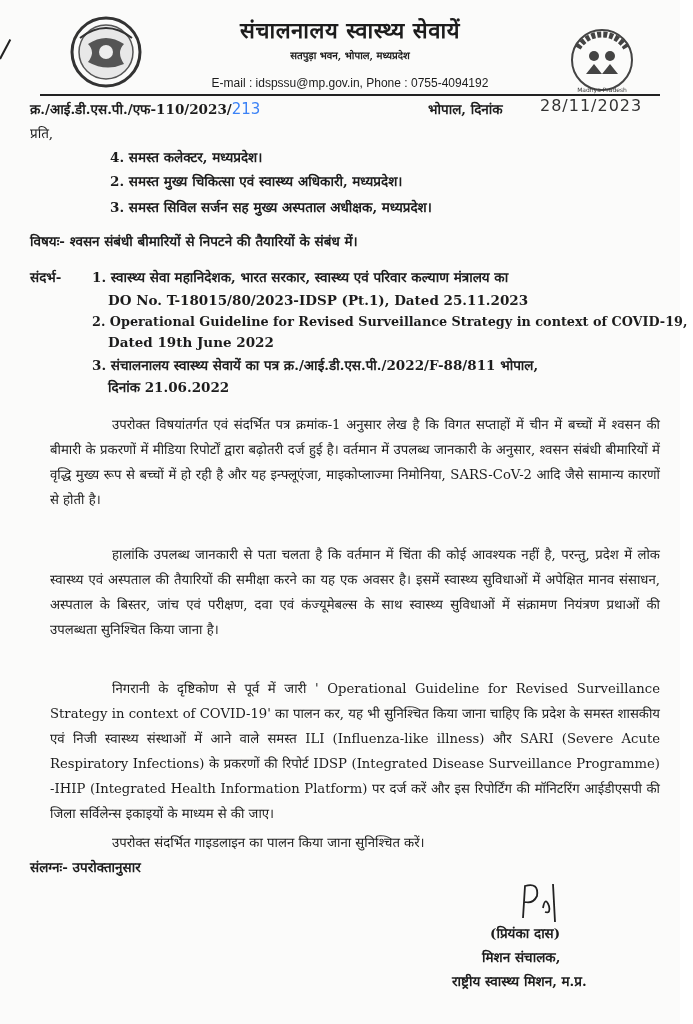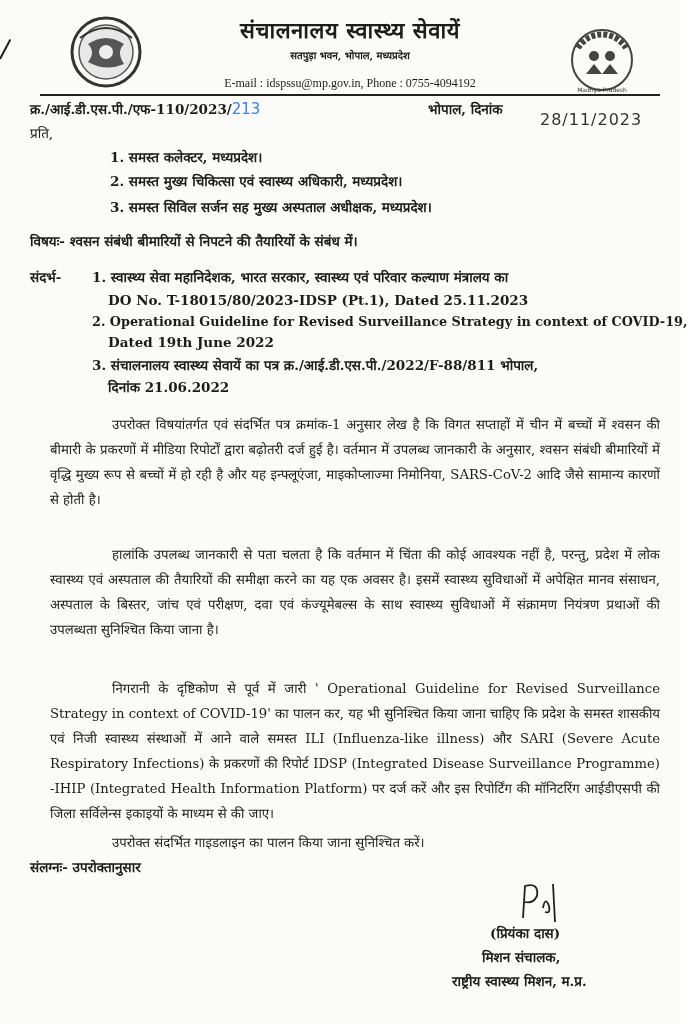--- a/index.html
+++ b/index.html
@@ -10,28 +10,28 @@
     color: #1c1c1c;
     position: relative;
   }
   .page { position: absolute; left: 0; top: 0; width: 680px; height: 1024px; background: #fbfbfa; }
   .corner-line { position: absolute; left: 0; top: 16px; width: 22px; height: 2px; background:#222; transform: rotate(-62deg); transform-origin: left; top: 58px; }
   .logo-left { position: absolute; left: 66px; top: 14px; width: 80px; height: 76px; }
   .logo-right { position: absolute; left: 560px; top: 18px; width: 84px; height: 84px; }
   .hdr { position: absolute; left: 150px; width: 400px; text-align: center; }
   .hdr-title { top: 14px; font-size: 22px; font-weight: bold; letter-spacing: 0.5px; }
   .hdr-addr { top: 48px; font-size: 10px; font-weight: bold; }
-  .hdr-contact { top: 76px; font-size: 12.5px; font-family: Liberation Serif, serif; font-size: 12px;}
+  .hdr-contact { top: 76px; font-size: 12.5px; font-family: Liberation Sans, sans-serif; font-size: 12px;}
   .hdr-rule { position: absolute; left: 40px; width: 620px; top: 94px; height: 2px; background: #222; }
   .line { position: absolute; white-space: nowrap; font-size: 13.5px; }
   .bold { font-weight: bold; }
   .ref { left: 30px; top: 100px; font-weight: bold; font-size: 13.5px; }
   .ref-hand { font-family: "DejaVu Sans", sans-serif; font-weight: normal; font-size: 15px; color:#3b82f6; }
   .date-lbl { left: 428px; top: 100px; font-weight: bold; text-align: center; }
-  .date-val { left: 540px; top: 110px; font-family: "DejaVu Sans", sans-serif; font-size: 16px; color:#333; letter-spacing: 1px; text-align: center;}
+  .date-val { left: 540px; top: 96px; font-family: "DejaVu Sans", sans-serif; font-size: 16px; color:#333; letter-spacing: 1px; text-align: center;}
   .para { position: absolute; left: 50px; width: 610px; font-size: 13.2px; line-height: 25px; text-align: justify; }
   .para .indent { display: inline-block; width: 62px; }
   .underline { }
   .sig-mark { position: absolute; left: 515px; top: 878px; width: 50px; height: 48px; }
   .sig-line { position: absolute; font-size: 13.5px; font-weight: bold; white-space: nowrap; }
 </style>
 </head>
 <body>
 
 <div class="page">
@@ -61,21 +61,21 @@
 
   <div class="hdr-rule"></div>
 
   <div class="line ref">
     <span>क्र./आई.डी.एस.पी./एफ-110/2023/</span><span class="ref-hand">213</span>
   </div>
   <div class="line date-lbl">भोपाल, दिनांक</div>
   <div class="line date-val">28/11/2023</div>
 
   <div class="line" style="left:30px; top:124px;">प्रति,</div>
-  <div class="line bold" style="left:110px; top:148px;">1. समस्त कलेक्टर, मध्यप्रदेश।</div>
+  <div class="line bold" style="left:110px; top:148px;">4. समस्त कलेक्टर, मध्यप्रदेश।</div>
   <div class="line bold" style="left:110px; top:172px;">2. समस्त मुख्य चिकित्सा एवं स्वास्थ्य अधिकारी, मध्यप्रदेश।</div>
   <div class="line bold" style="left:110px; top:198px;">3. समस्त सिविल सर्जन सह मुख्य अस्पताल अधीक्षक, मध्यप्रदेश।</div>
 
   <div class="line bold" style="left:30px; top:232px;">
     <span>विषयः-</span>
     <span>श्वसन संबंधी बीमारियों से निपटने की तैयारियों के संबंध में।</span>
   </div>
 
   <div class="line bold" style="left:30px; top:268px;">संदर्भ-</div>
   <div class="line bold" style="left:92px; top:268px;">1. स्वास्थ्य सेवा महानिदेशक, भारत सरकार, स्वास्थ्य एवं परिवार कल्याण मंत्रालय का</div>

